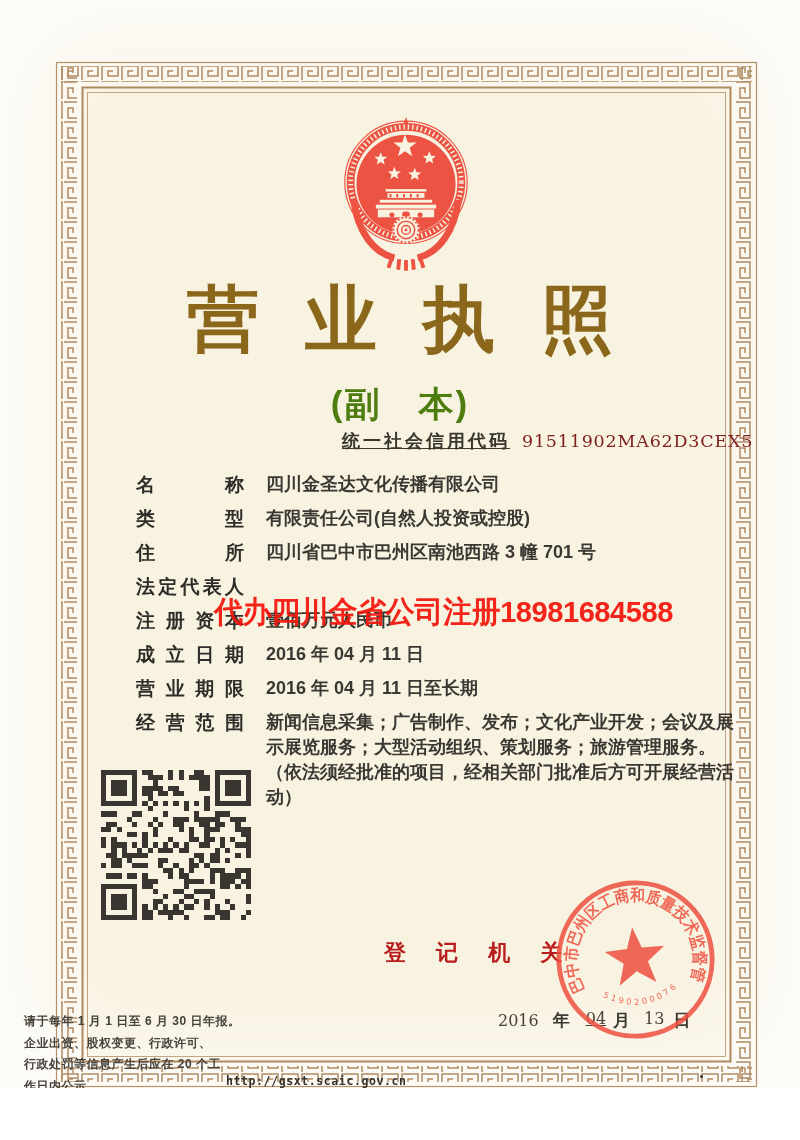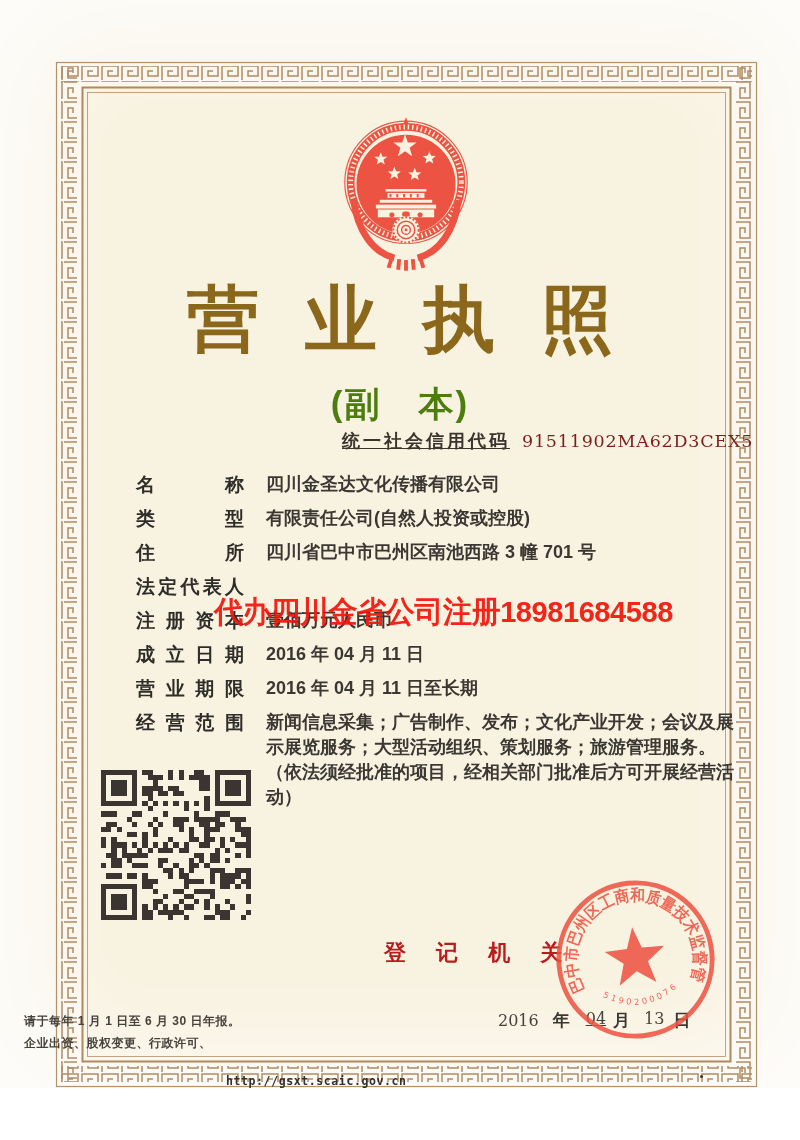--- a/index.html
+++ b/index.html
@@ -598,20 +598,22 @@
       <span class="d-yu">年</span>
       <span class="date-num d-m">04</span>
       <span class="d-mu">月</span>
       <span class="date-num d-d">13</span>
       <span>日</span>
     </div>
 
     <div class="notice" id="notice">
         <div>请于每年 1 月 1 日至 6 月 30 日年报。</div>
         <div>企业出资、股权变更、行政许可、</div>
+        <div>行政处罚等信息产生后应在 20 个工</div>
+        <div>作日内公示。</div>
       </div>
     <div class="site-label">四川省巴中市巴州区南池西路：</div>
     <div class="site-url">http://gsxt.scaic.gov.cn</div>
     <div class="ink-dot"></div>
   </div>
 
   <div class="scan-bottom"></div>
 </div>
 
 </body></html>

